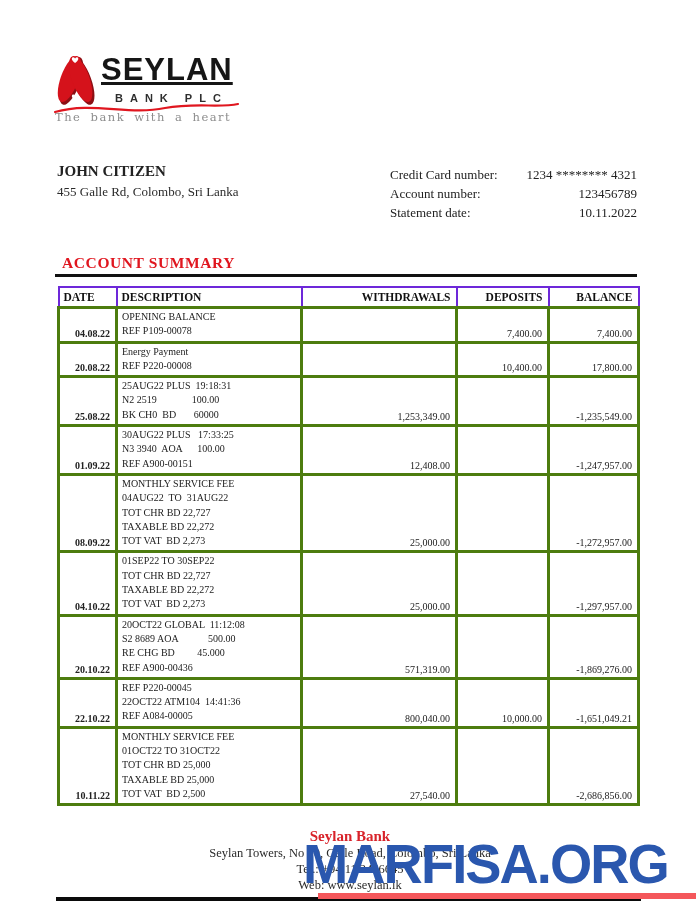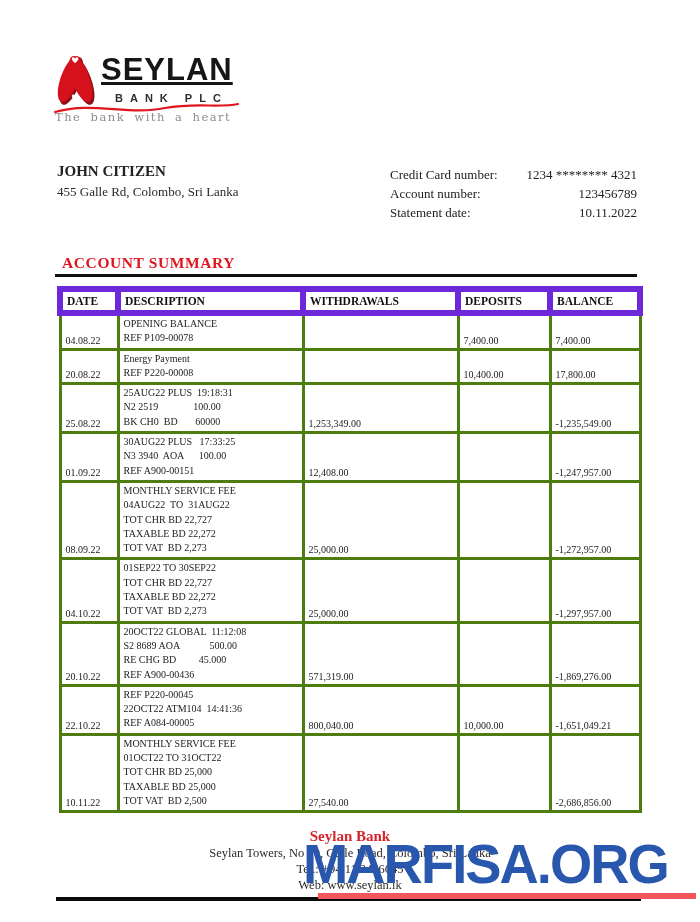--- a/index.html
+++ b/index.html
@@ -37,35 +37,35 @@
   
   .summary-title{
     position:absolute;left:62px;top:254px;
     font-size:15.5px;font-weight:bold;letter-spacing:0.6px;color:#e0161f;
   }
   .summary-rule{position:absolute;left:55px;top:274px;width:582px;height:3px;background:#111;}
   
   .stmt-table-wrap{position:absolute;left:57px;top:286px;width:580px;}
   table.stmt{border-collapse:collapse;width:580px;table-layout:fixed;}
   table.stmt th{
-    border:6px solid #6d28d9;font-size:11.5px;font-weight:bold;color:#111;
+    border:2px solid #6d28d9;font-size:11.5px;font-weight:bold;color:#111;
     padding:1px 5px 2px 4px;height:15px;
   }
   table.stmt td{
     border:3px solid #4d7c0f;font-size:10px;color:#222;
     padding:1px 5px 2px 4px;vertical-align:bottom;
   }
   table.stmt .col-date{width:58px;}
   table.stmt .col-desc{width:185px;}
   table.stmt .col-wd{width:155px;}
   table.stmt .col-dep{width:92px;}
   table.stmt .col-bal{width:90px;}
   th.left,td.left{text-align:left;}
-  th.right,td.right{text-align:left;}
-  td.date-cell{font-weight:normal;font-size:11.5px;}
+  th.right,td.right{text-align:right;}
+  td.date-cell{font-weight:bold;font-size:11.5px;text-align:right;}
   td.desc-cell{white-space:pre-wrap;vertical-align:top;line-height:14.3px;}
   
   .footer{position:absolute;left:0;right:0;top:828px;text-align:center;z-index:2;}
   .footer-bank{font-size:15px;font-weight:bold;color:#d8232a;line-height:17px;}
   .footer-line{font-size:12.5px;color:#2a2a2a;line-height:16px;}
   .footer-black-rule{position:absolute;left:56px;top:897px;width:585px;height:4px;background:#0a0a0a;z-index:3;}
   
   .watermark{
     position:absolute;left:303px;top:836px;z-index:5;
     font-family:"Liberation Sans",sans-serif;font-weight:800;

